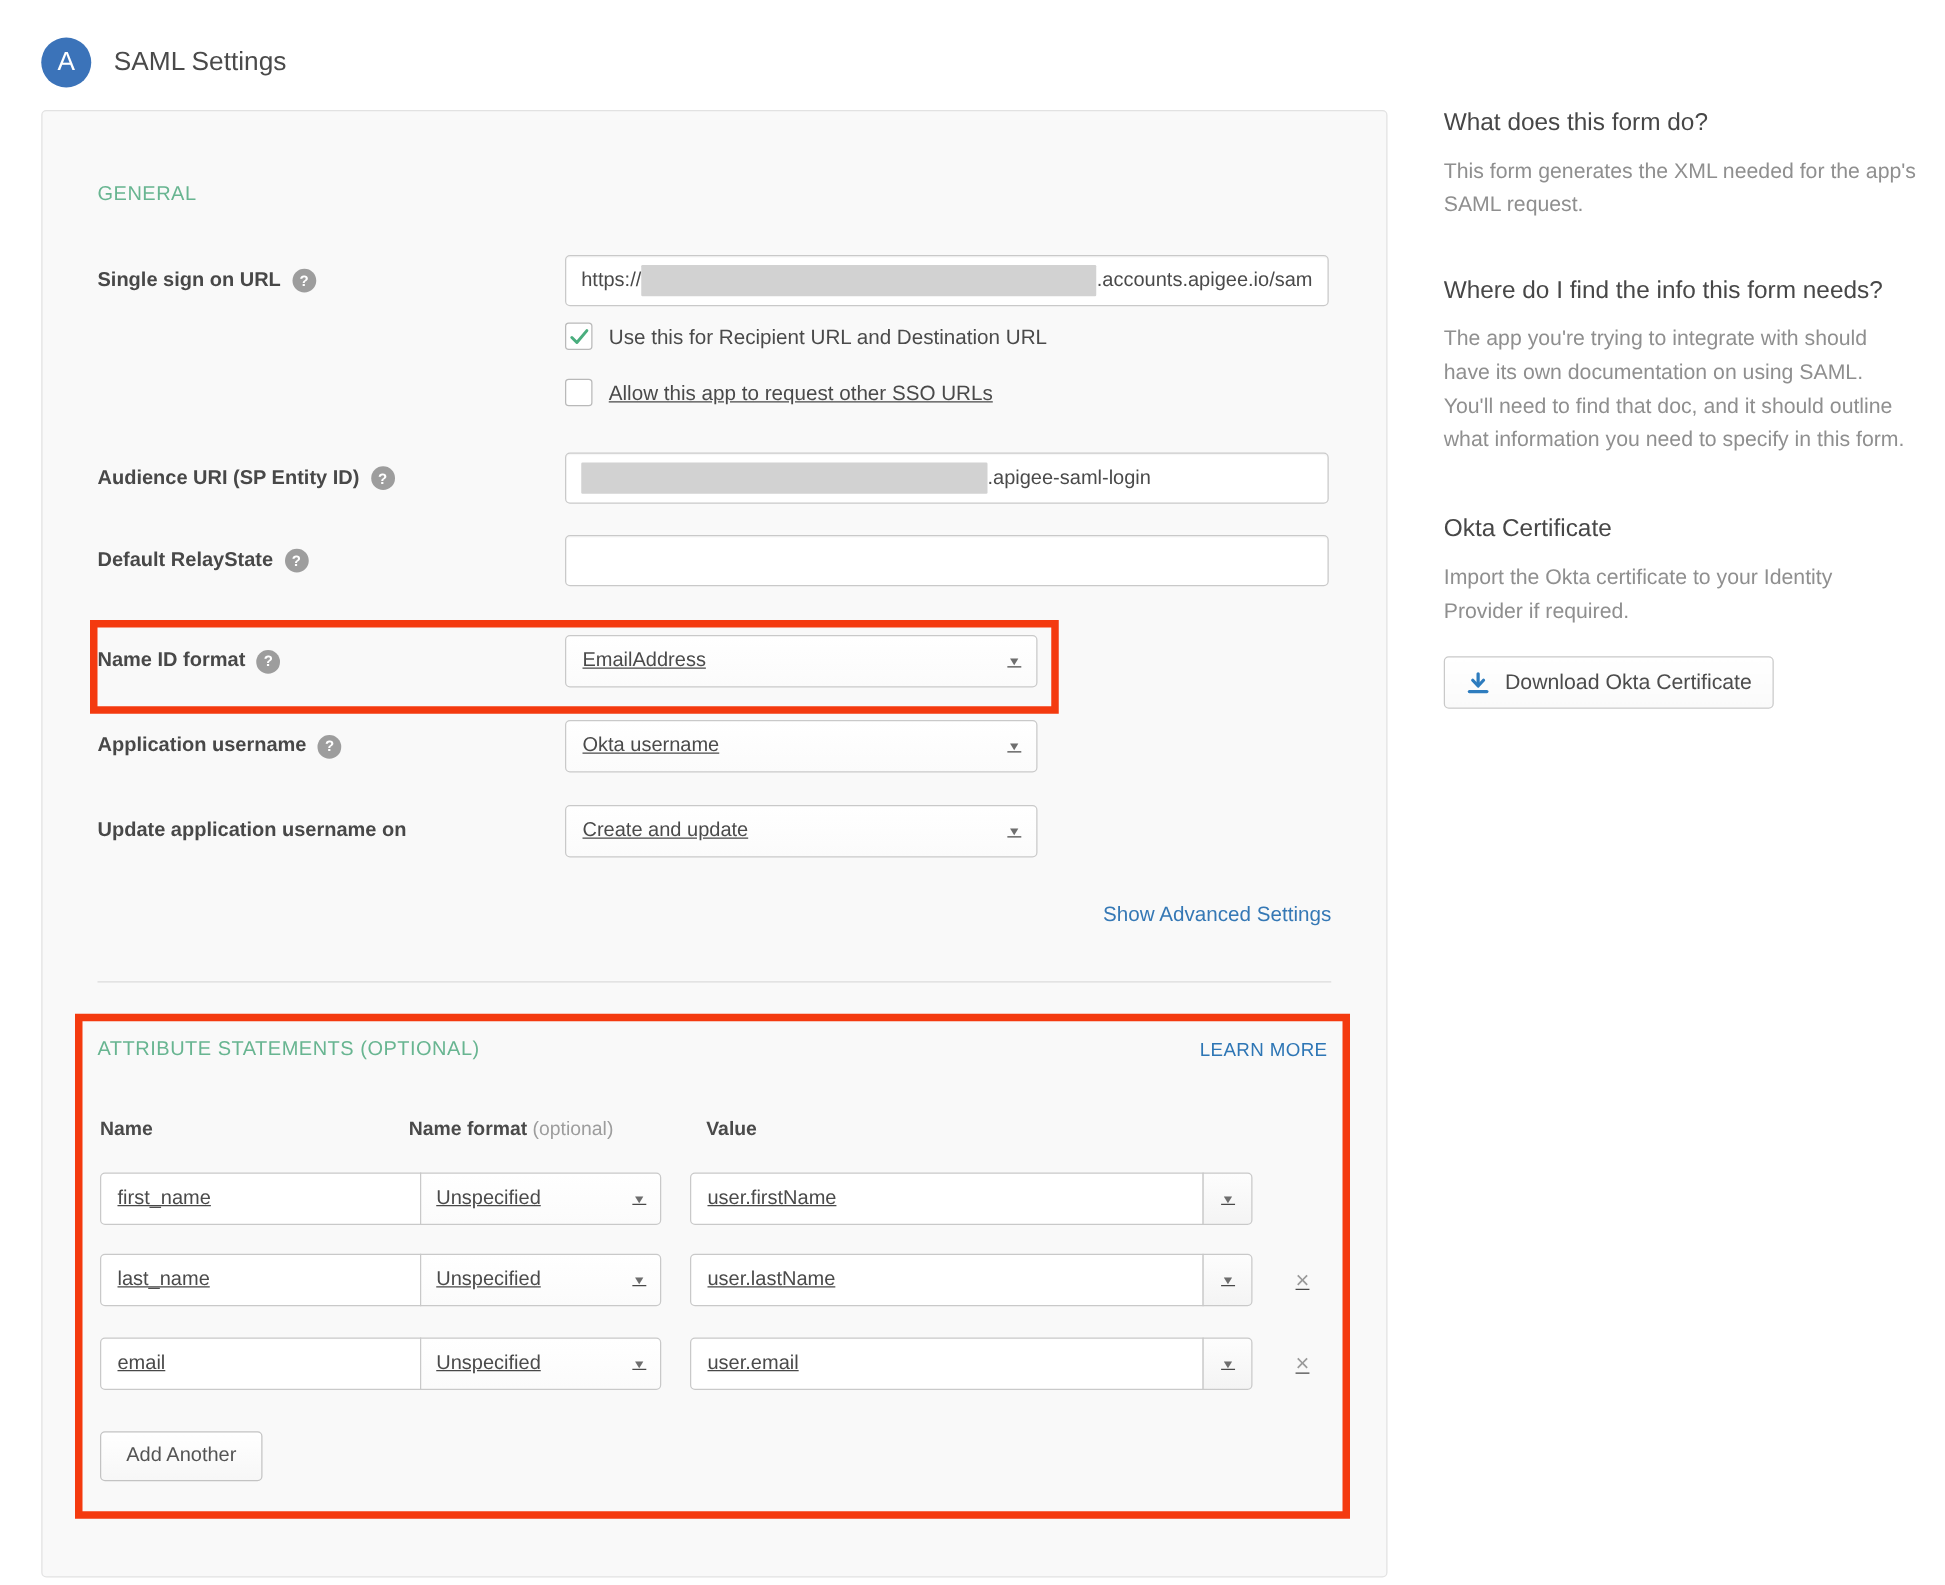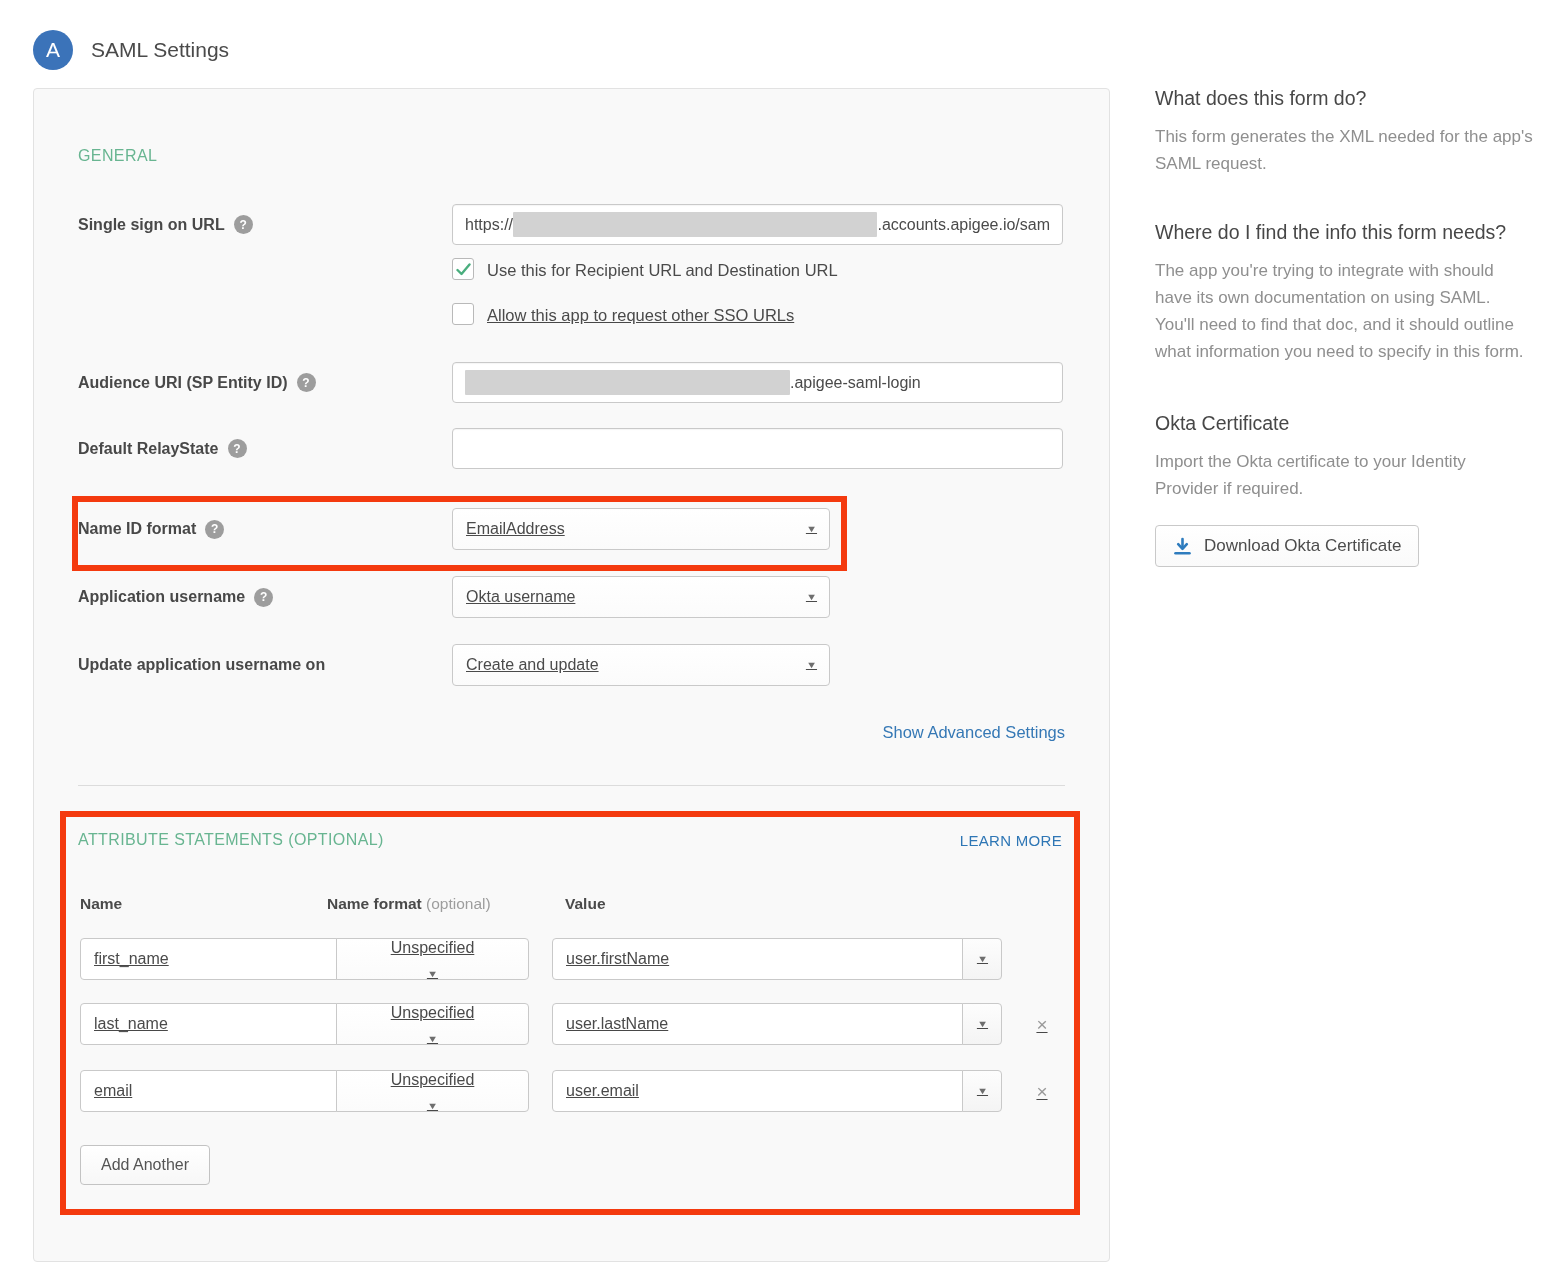--- a/index.html
+++ b/index.html
@@ -69,21 +69,21 @@
   .attr-col-headers .h-format { width:238px; }
   .optional { font-weight:400; color:#9d9d9d; }
 
   .attr-row { display:flex; align-items:center; margin-left:2px; margin-top:26px; height:40px;text-decoration:underline; }
   .attr-name-input { width:257px; height:42px; background:#fff; border:1px solid #c9c9c9;
     border-radius:4px 0 0 4px; display:flex; align-items:center; padding:0 13px;
     font-size:16px; color:#4a4a4a; }
   .attr-format-select { width:193px; height:42px; margin-left:-1px; background:#fff;
     border:1px solid #c9c9c9; border-radius:0 4px 4px 0; display:flex; align-items:center;
     justify-content:space-between; padding:0 12px; font-size:16px; color:#4a4a4a;
-    background-image:linear-gradient(#ffffff,#fbfbfb);flex-direction:column; }
+    background-image:linear-gradient(#ffffff,#fbfbfb); }
   .attr-value-group { display:flex; margin-left:23px; }
   .attr-value-input { width:411px; height:42px; background:#fff; border:1px solid #c9c9c9;
     border-radius:4px 0 0 4px; display:flex; align-items:center; padding:0 13px;
     font-size:16px; color:#4a4a4a; }
   .attr-value-btn { width:40px; height:42px; margin-left:-1px; border:1px solid #c9c9c9;
     border-radius:0 4px 4px 0; background:#fbfbfb; display:flex; align-items:center;
     justify-content:center; background-image:linear-gradient(#fdfdfd,#f4f4f4); }
   .remove-btn { margin-left:30px; width:20px; font-size:19px; color:#9a9a9a;
     text-align:center; cursor:pointer; line-height:1; }
   .remove-placeholder { margin-left:30px; width:20px; }

